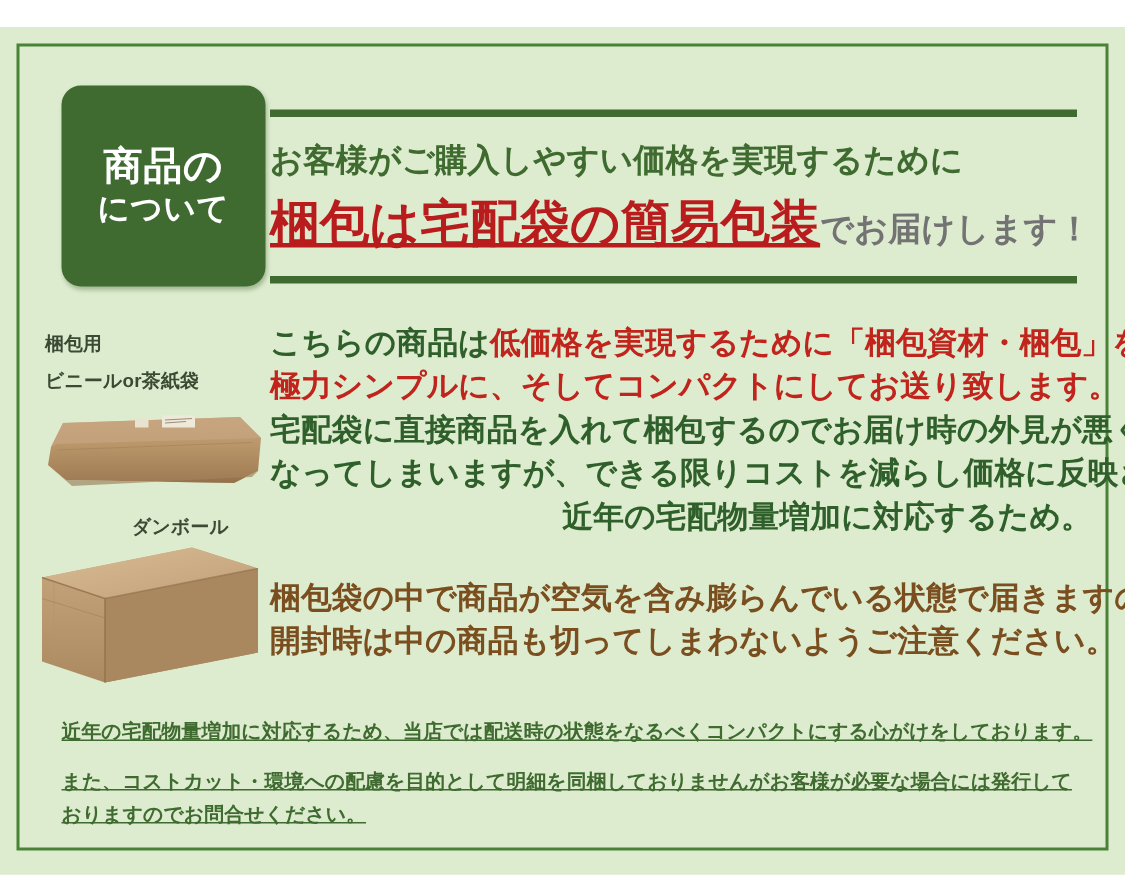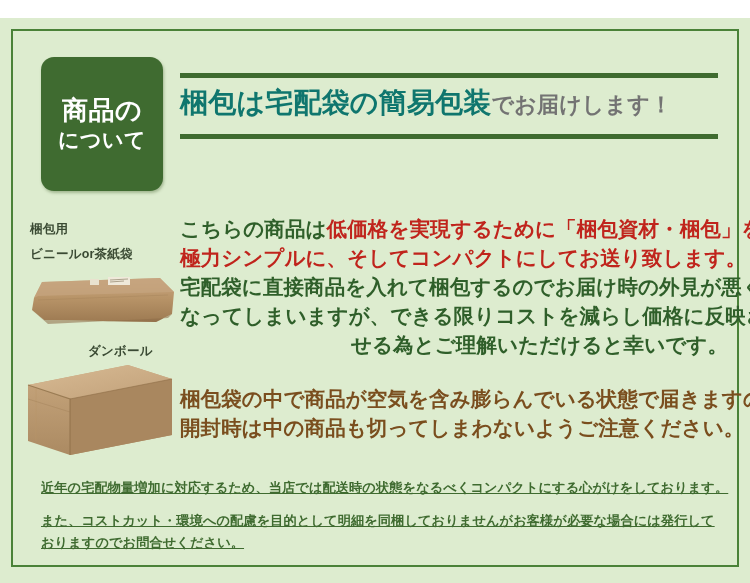--- a/index.html
+++ b/index.html
@@ -32,21 +32,21 @@
     height: 538px;
     border: 2px solid #4a8238;
     box-sizing: border-box;
   }
 
   
   #badge {
     position: absolute;
     left: 41px;
     top: 39px;
-    width: 122px;
+    width: 136px;
     height: 134px;
     background: #3f6b30;
     border-radius: 13px;
     box-shadow: 1px 2px 3px rgba(90,120,70,0.45);
     display: flex;
     flex-direction: column;
     align-items: center;
     justify-content: center;
     box-sizing: border-box;
   }
@@ -79,24 +79,25 @@
     font-weight: bold;
     letter-spacing: 0.2px;
     margin-top: 14px;
     white-space: nowrap;
   }
   #headline-2 {
     margin-top: 6px;
     white-space: nowrap;
   }
   .hl-brown {
-    color: #0f766e;
-    font-size: 28px;
-    font-weight: bold;
-    letter-spacing: 0.2px;
+    color: #b91c1c;
+    font-size: 33px;
+    font-weight: bold;
+    letter-spacing: 0.2px;
+    text-decoration: underline;
   }
   .hl-green-small {
     color: #737373;
     font-size: 22px;
     font-weight: bold;
     letter-spacing: 0.2px;
   }
   #rule-bottom { margin-top: 12px; }
 
   
@@ -178,20 +179,21 @@
 <div id="banner">
   <div id="inner-frame"></div>
 
   <div id="badge">
     <div class="badge-line big">商品の</div>
     <div class="badge-line small">について</div>
   </div>
 
   <div id="headline-block">
     <div class="rule"></div>
+    <div id="headline-1">お客様がご購入しやすい価格を実現するために</div>
     <div id="headline-2">
       <span class="hl-brown">梱包は宅配袋の簡易包装</span><span class="hl-green-small">でお届けします！</span>
     </div>
     <div class="rule" id="rule-bottom"></div>
   </div>
 
   <div class="img-caption" id="cap-vinyl-1">梱包用</div>
   <div class="img-caption" id="cap-vinyl-2">ビニールor茶紙袋</div>
 
   <svg id="envelope-photo" viewBox="0 0 150 62">
@@ -234,21 +236,21 @@
     <line x1="6" y1="40" x2="48" y2="53" stroke="#9c7b53" stroke-width="0.8" opacity="0.45"></line>
   </svg>
 
   <div id="body-copy">
     <div class="body-line">
       <span class="c-green">こちらの商品は</span><span class="c-red">低価格を実現するために「梱包資材・梱包」を</span>
     </div>
     <div class="body-line c-red">極力シンプルに、そしてコンパクトにしてお送り致します。</div>
     <div class="body-line c-green">宅配袋に直接商品を入れて梱包するのでお届け時の外見が悪く</div>
     <div class="body-line c-green">なってしまいますが、できる限りコストを減らし価格に反映さ</div>
-    <div class="body-line c-green">せる為とご理解いただけると幸いです。</div>
+    <div class="body-line c-green">近年の宅配物量増加に対応するため。</div>
   </div>
 
   <div id="notice-copy">
     <div class="body-line c-brown">梱包袋の中で商品が空気を含み膨らんでいる状態で届きますので、</div>
     <div class="body-line c-brown">開封時は中の商品も切ってしまわないようご注意ください。</div>
   </div>
 
   <div id="footnote">
     <div class="foot-line">近年の宅配物量増加に対応するため、当店では配送時の状態をなるべくコンパクトにする心がけをしております。</div>
     <div class="foot-gap"></div>

